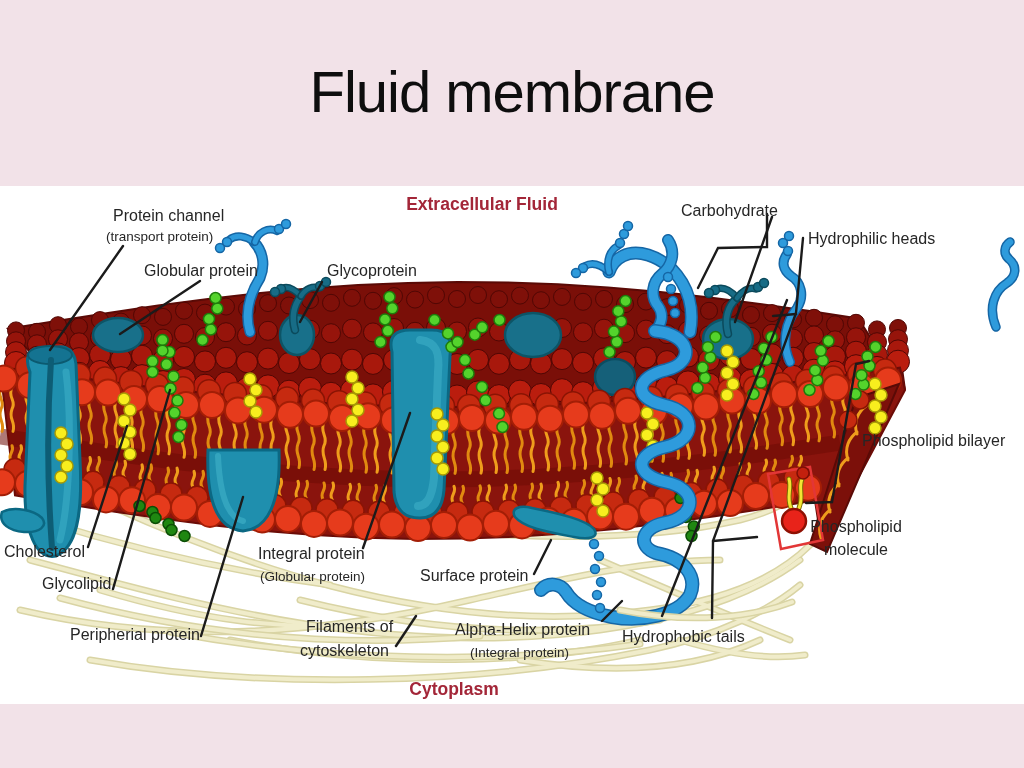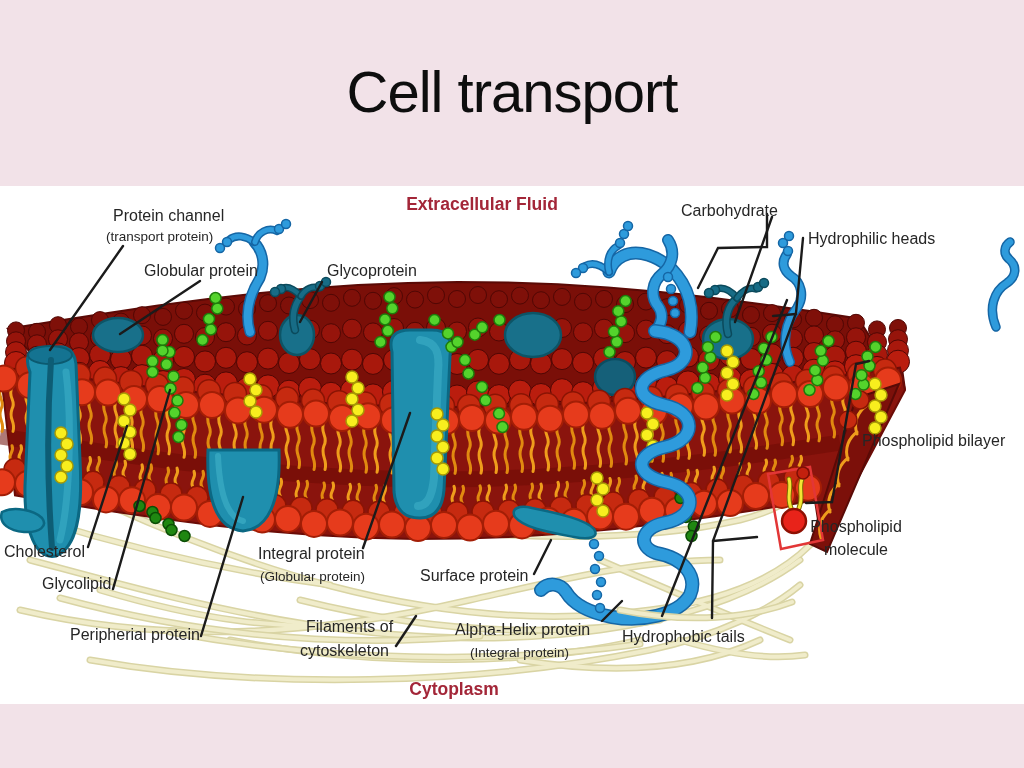--- a/index.html
+++ b/index.html
@@ -15,21 +15,21 @@
     font-size:58px;font-weight:400;letter-spacing:-1px;color:#0e0e0e;
   }
   svg text{font-family:"Liberation Sans",sans-serif;fill:#262626;}
   text.lbl{font-size:16px;}
   text.sub{font-size:13.5px;}
   text.region{font-size:17.5px;font-weight:700;fill:#a32638;}
 </style>
 </head>
 <body>
 
-<div class="slide-title">Cell transport</div>
+<div class="slide-title">Fluid membrane</div>
 
 <svg id="diagram" width="1024" height="768" viewBox="0 0 1024 768" style="position:absolute;top:0;left:0;">
   <rect x="0" y="186" width="1024" height="518" fill="#ffffff"></rect>
   <g id="art">
       <path d="M 30 560 C 180 600 380 660 600 630 C 700 616 760 590 800 560" fill="none" stroke="#d9d4a4" stroke-width="7" stroke-linecap="round"></path>
       <path d="M 55 480 C 220 560 430 640 650 610 C 730 600 780 575 810 545" fill="none" stroke="#d9d4a4" stroke-width="7" stroke-linecap="round"></path>
       <path d="M 20 610 C 170 645 320 635 470 600 C 560 580 640 560 720 560" fill="none" stroke="#d9d4a4" stroke-width="7" stroke-linecap="round"></path>
       <path d="M 90 660 C 260 690 480 685 650 650 C 720 635 770 610 800 585" fill="none" stroke="#d9d4a4" stroke-width="7" stroke-linecap="round"></path>
       <path d="M 140 480 C 320 520 560 560 740 520 C 780 510 800 495 815 478" fill="none" stroke="#d9d4a4" stroke-width="7" stroke-linecap="round"></path>
       <path d="M 230 640 C 380 668 540 664 640 640" fill="none" stroke="#d9d4a4" stroke-width="7" stroke-linecap="round"></path>

